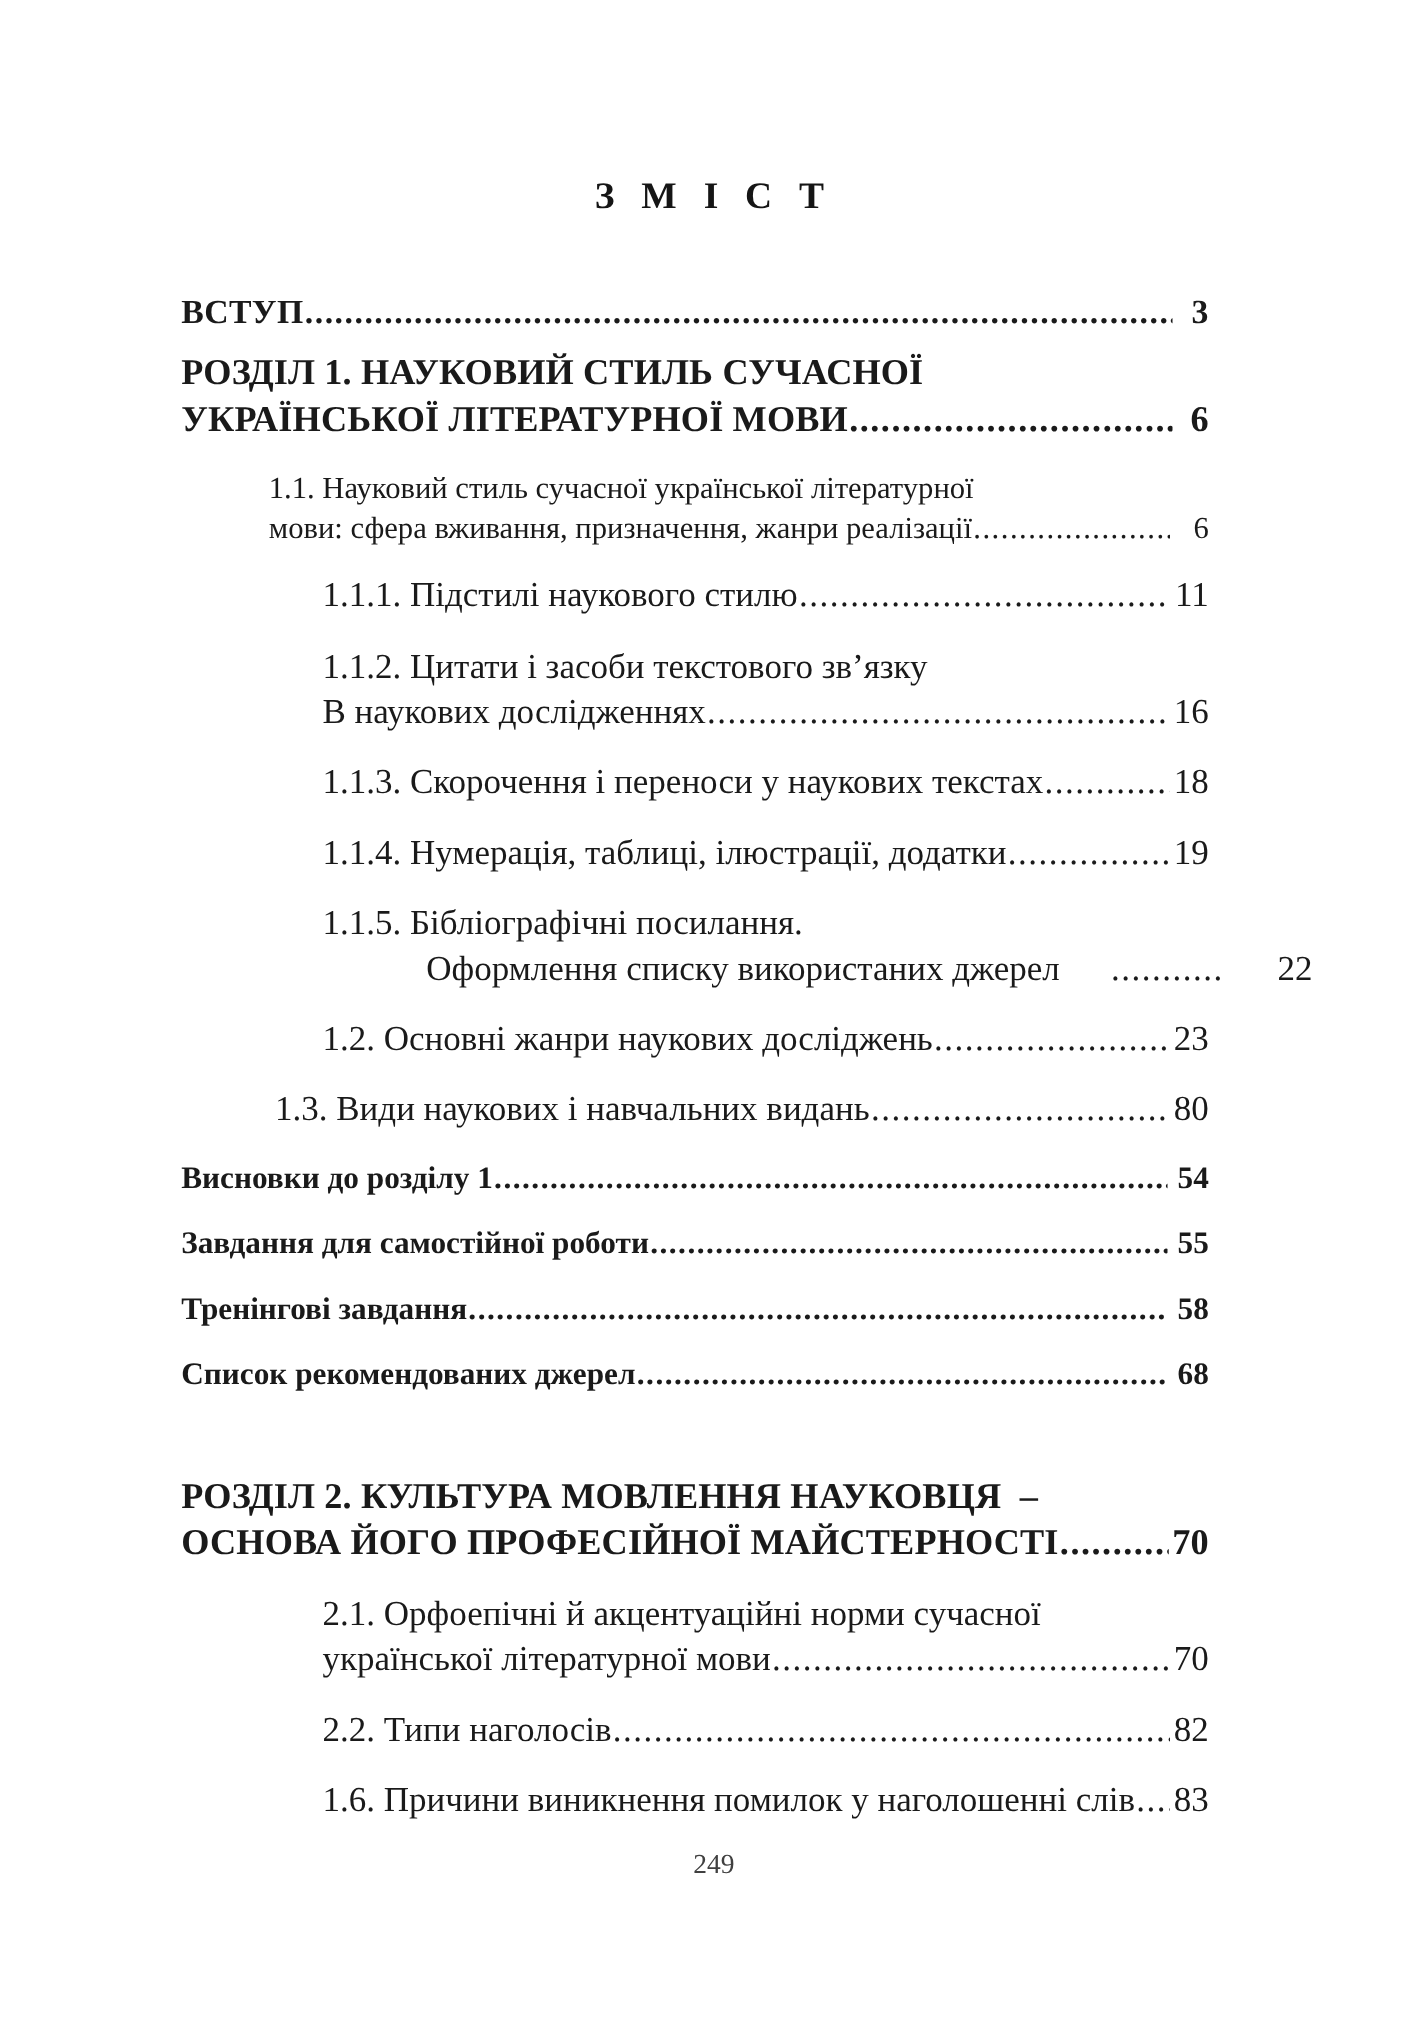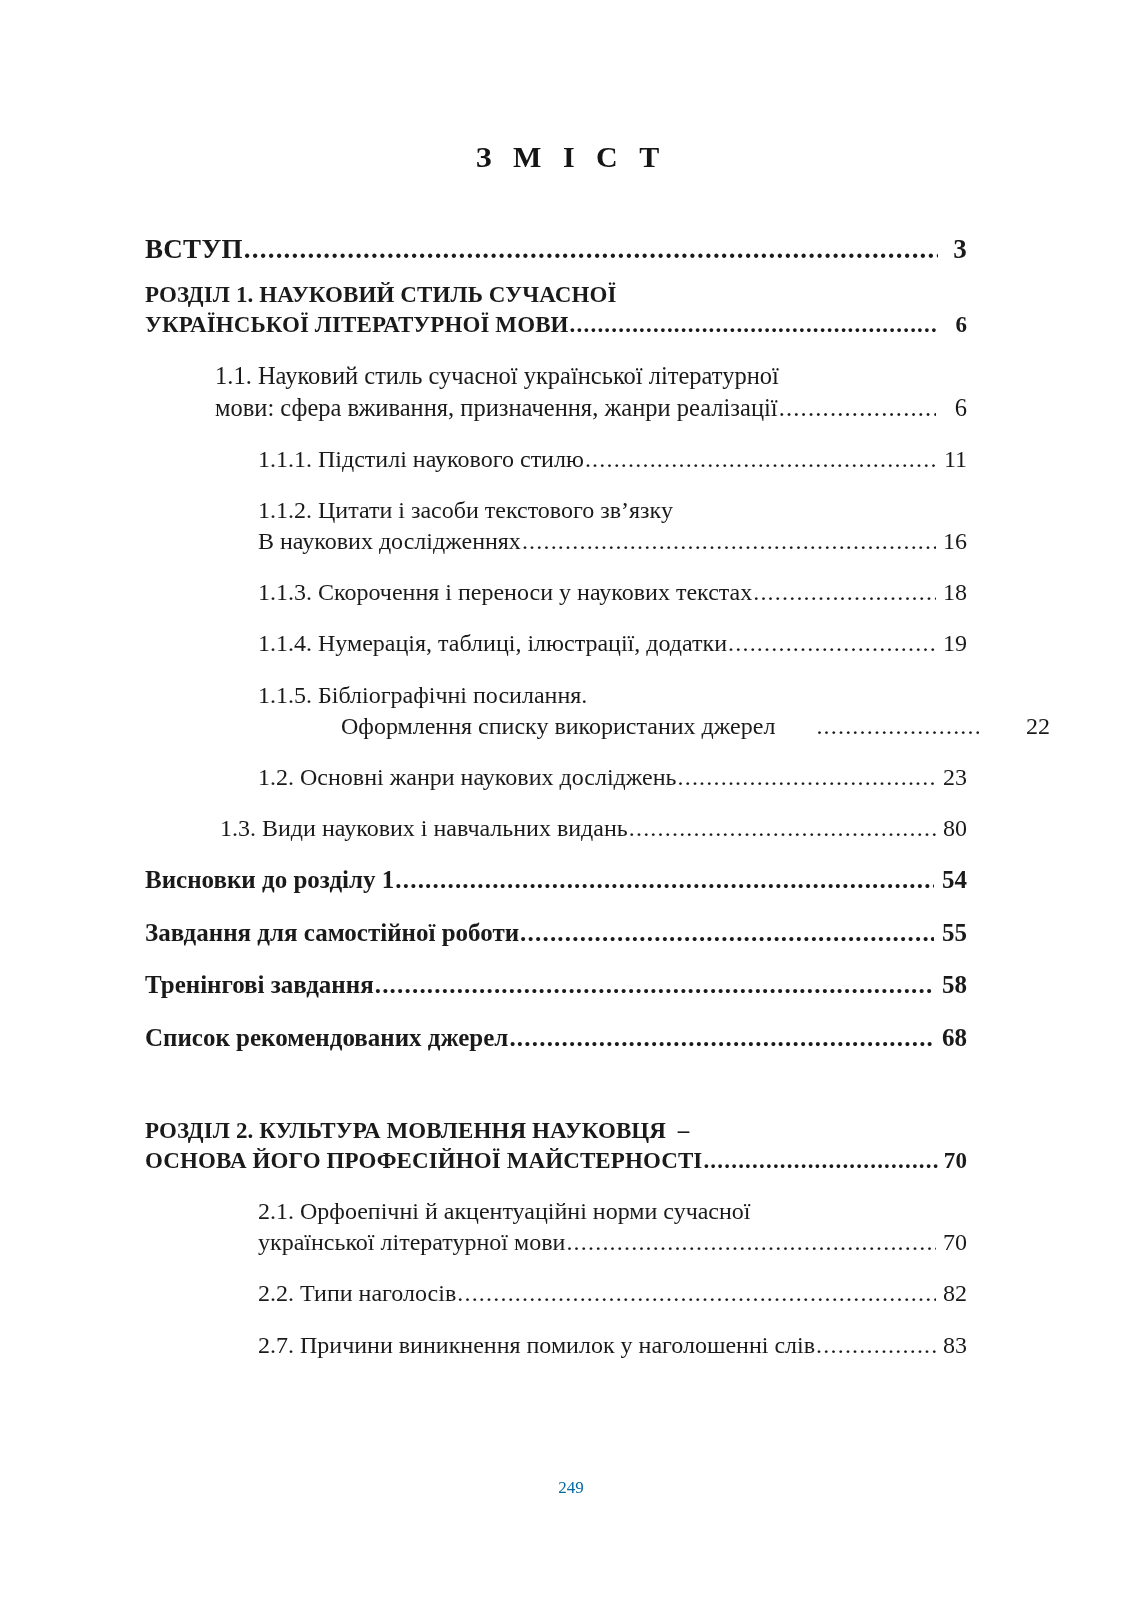--- a/index.html
+++ b/index.html
@@ -89,21 +89,21 @@
   
   .lvl-top {
     font-size: 27px;
     font-weight: 700;
     letter-spacing: 0.3px;
   }
   .lvl-top .pageno { min-width: 26px; }
 
   
   .lvl-chapter {
-    font-size: 23px;
+    font-size: 29px;
     font-weight: 700;
     letter-spacing: 0.1px;
   }
   .lvl-chapter .pageno { min-width: 26px; }
 
   
   .lvl-bold {
     font-size: 25px;
     font-weight: 700;
   }
@@ -111,21 +111,21 @@
 
   
   .lvl-2 {
     font-size: 24.5px;
     font-weight: 400;
   }
   .lvl-2 .pageno { min-width: 28px; }
 
   
   .lvl-3 {
-    font-size: 24px;
+    font-size: 28px;
     font-weight: 400;
   }
   .lvl-3 .pageno { min-width: 28px; }
 
   
   .ind-0  { margin-left: 0px; }
   .ind-1  { margin-left: 70px; }
   .ind-2  { margin-left: 113px; }
   .ind-3  { margin-left: 75px; }
 
@@ -136,23 +136,23 @@
   .gap-md { height: 20px; }
   .gap-lg { height: 62px; }
 
   
   .folio {
     position: absolute;
     left: 0;
     top: 1478px;
     width: 1142px;
     text-align: center;
-    font-size: 17px;
+    font-size: 22px;
     font-weight: 400;
-    color: #0369a1;
+    color: #404040;
   }
 </style>
 </head>
 <body>
 
 <div class="page">
 
   <div class="toc-title">З М І С Т</div>
 
   <div class="toc-list" id="toc-list">
@@ -305,21 +305,21 @@
       <div class="entry lvl-3 ind-2">
         <div class="line">
           <span class="txt">2.2. Типи наголосів</span>
           <span class="leader"></span>
           <span class="pageno">82</span>
         </div>
       </div>
       <div class="gap-md"></div>
       <div class="entry lvl-3 ind-2">
         <div class="line">
-          <span class="txt">2.7. Причини виникнення помилок у наголошенні слів</span>
+          <span class="txt">1.6. Причини виникнення помилок у наголошенні слів</span>
           <span class="leader"></span>
           <span class="pageno">83</span>
         </div>
       </div>
       <div class="gap-md"></div>
     </div>
 
   <div class="folio">249</div>
 
 </div>

